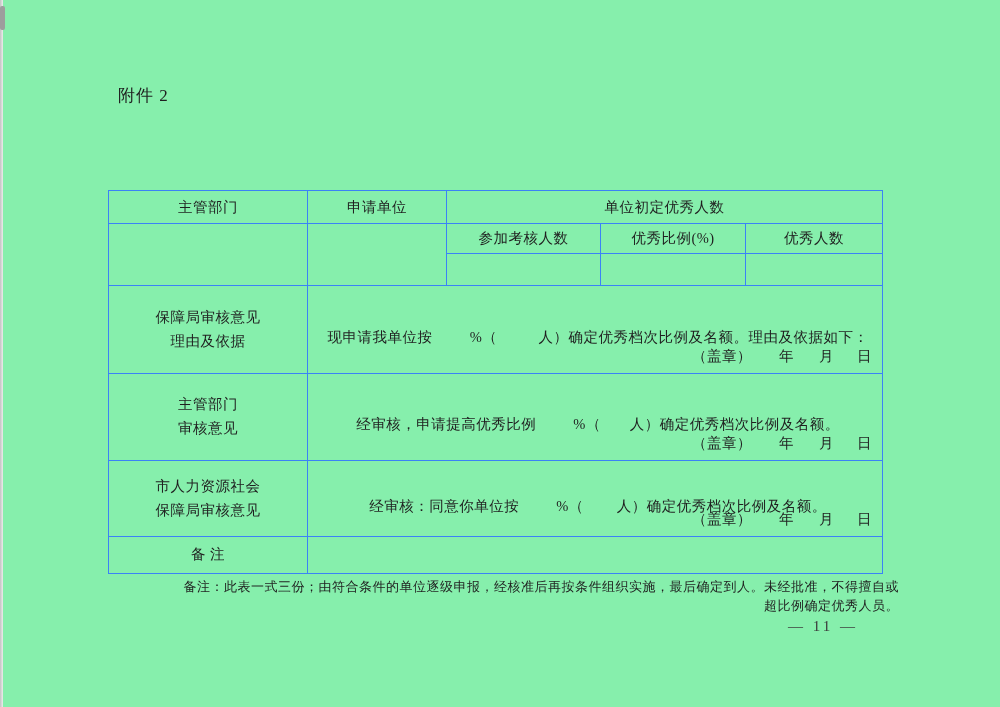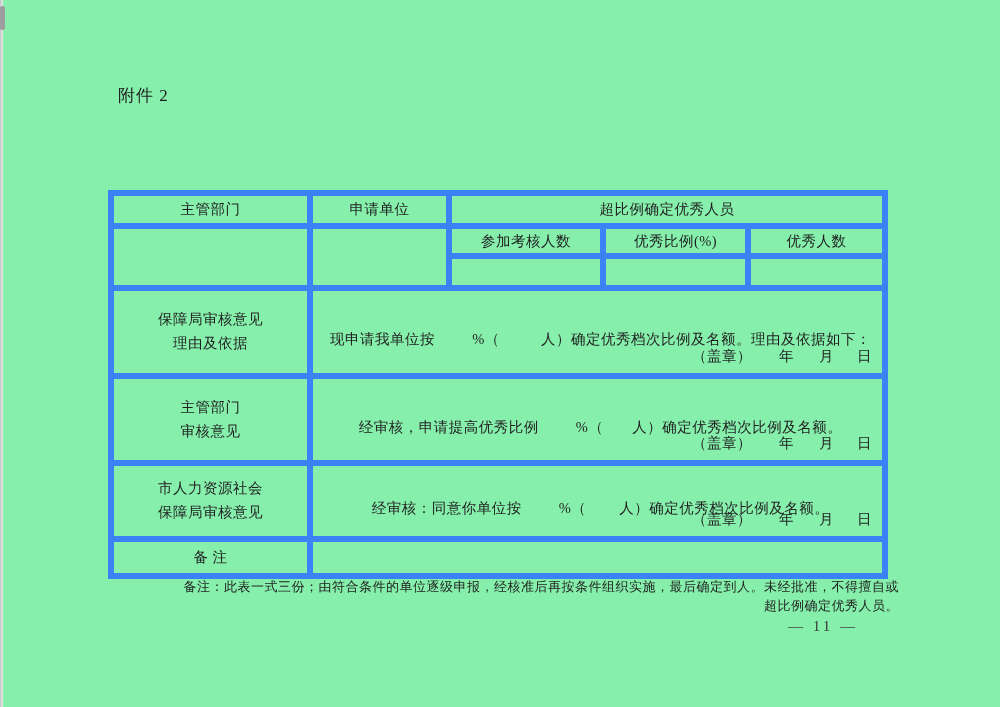--- a/index.html
+++ b/index.html
@@ -33,21 +33,21 @@
     text-align: center; font-size: 21px; font-weight: bold;
     letter-spacing: 1px;
   }
 
   table.form {
     position: absolute; left: 108px; top: 190px;
     border-collapse: collapse; table-layout: fixed;
     width: 774px;
   }
   table.form td {
-    border: 6px solid #3b82f6;
+    border: 1px solid #3b82f6;
     font-size: 14.5px;
     text-align: center; vertical-align: middle;
     padding: 0;
     letter-spacing: 0.5px;
     font-family: Liberation Serif, serif;
   }
   tr.r1 { height: 33px; }
   tr.r2 { height: 30px; }
   tr.r3 { height: 32px; }
   tr.r4 { height: 88px; }
@@ -103,21 +103,21 @@
       <col style="width:199px">
       <col style="width:139px">
       <col style="width:154px">
       <col style="width:145px">
       <col style="width:137px">
     </colgroup>
     <tbody>
       <tr class="r1">
         <td>主管部门</td>
         <td>申请单位</td>
-        <td colspan="3">超比例确定优秀人员</td>
+        <td colspan="3">单位初定优秀人数</td>
       </tr>
       <tr class="r2">
         <td rowspan="2"></td>
         <td rowspan="2"></td>
         <td>参加考核人数</td>
         <td>优秀比例(%)</td>
         <td>优秀人数</td>
       </tr>
       <tr class="r3">
         <td></td>

